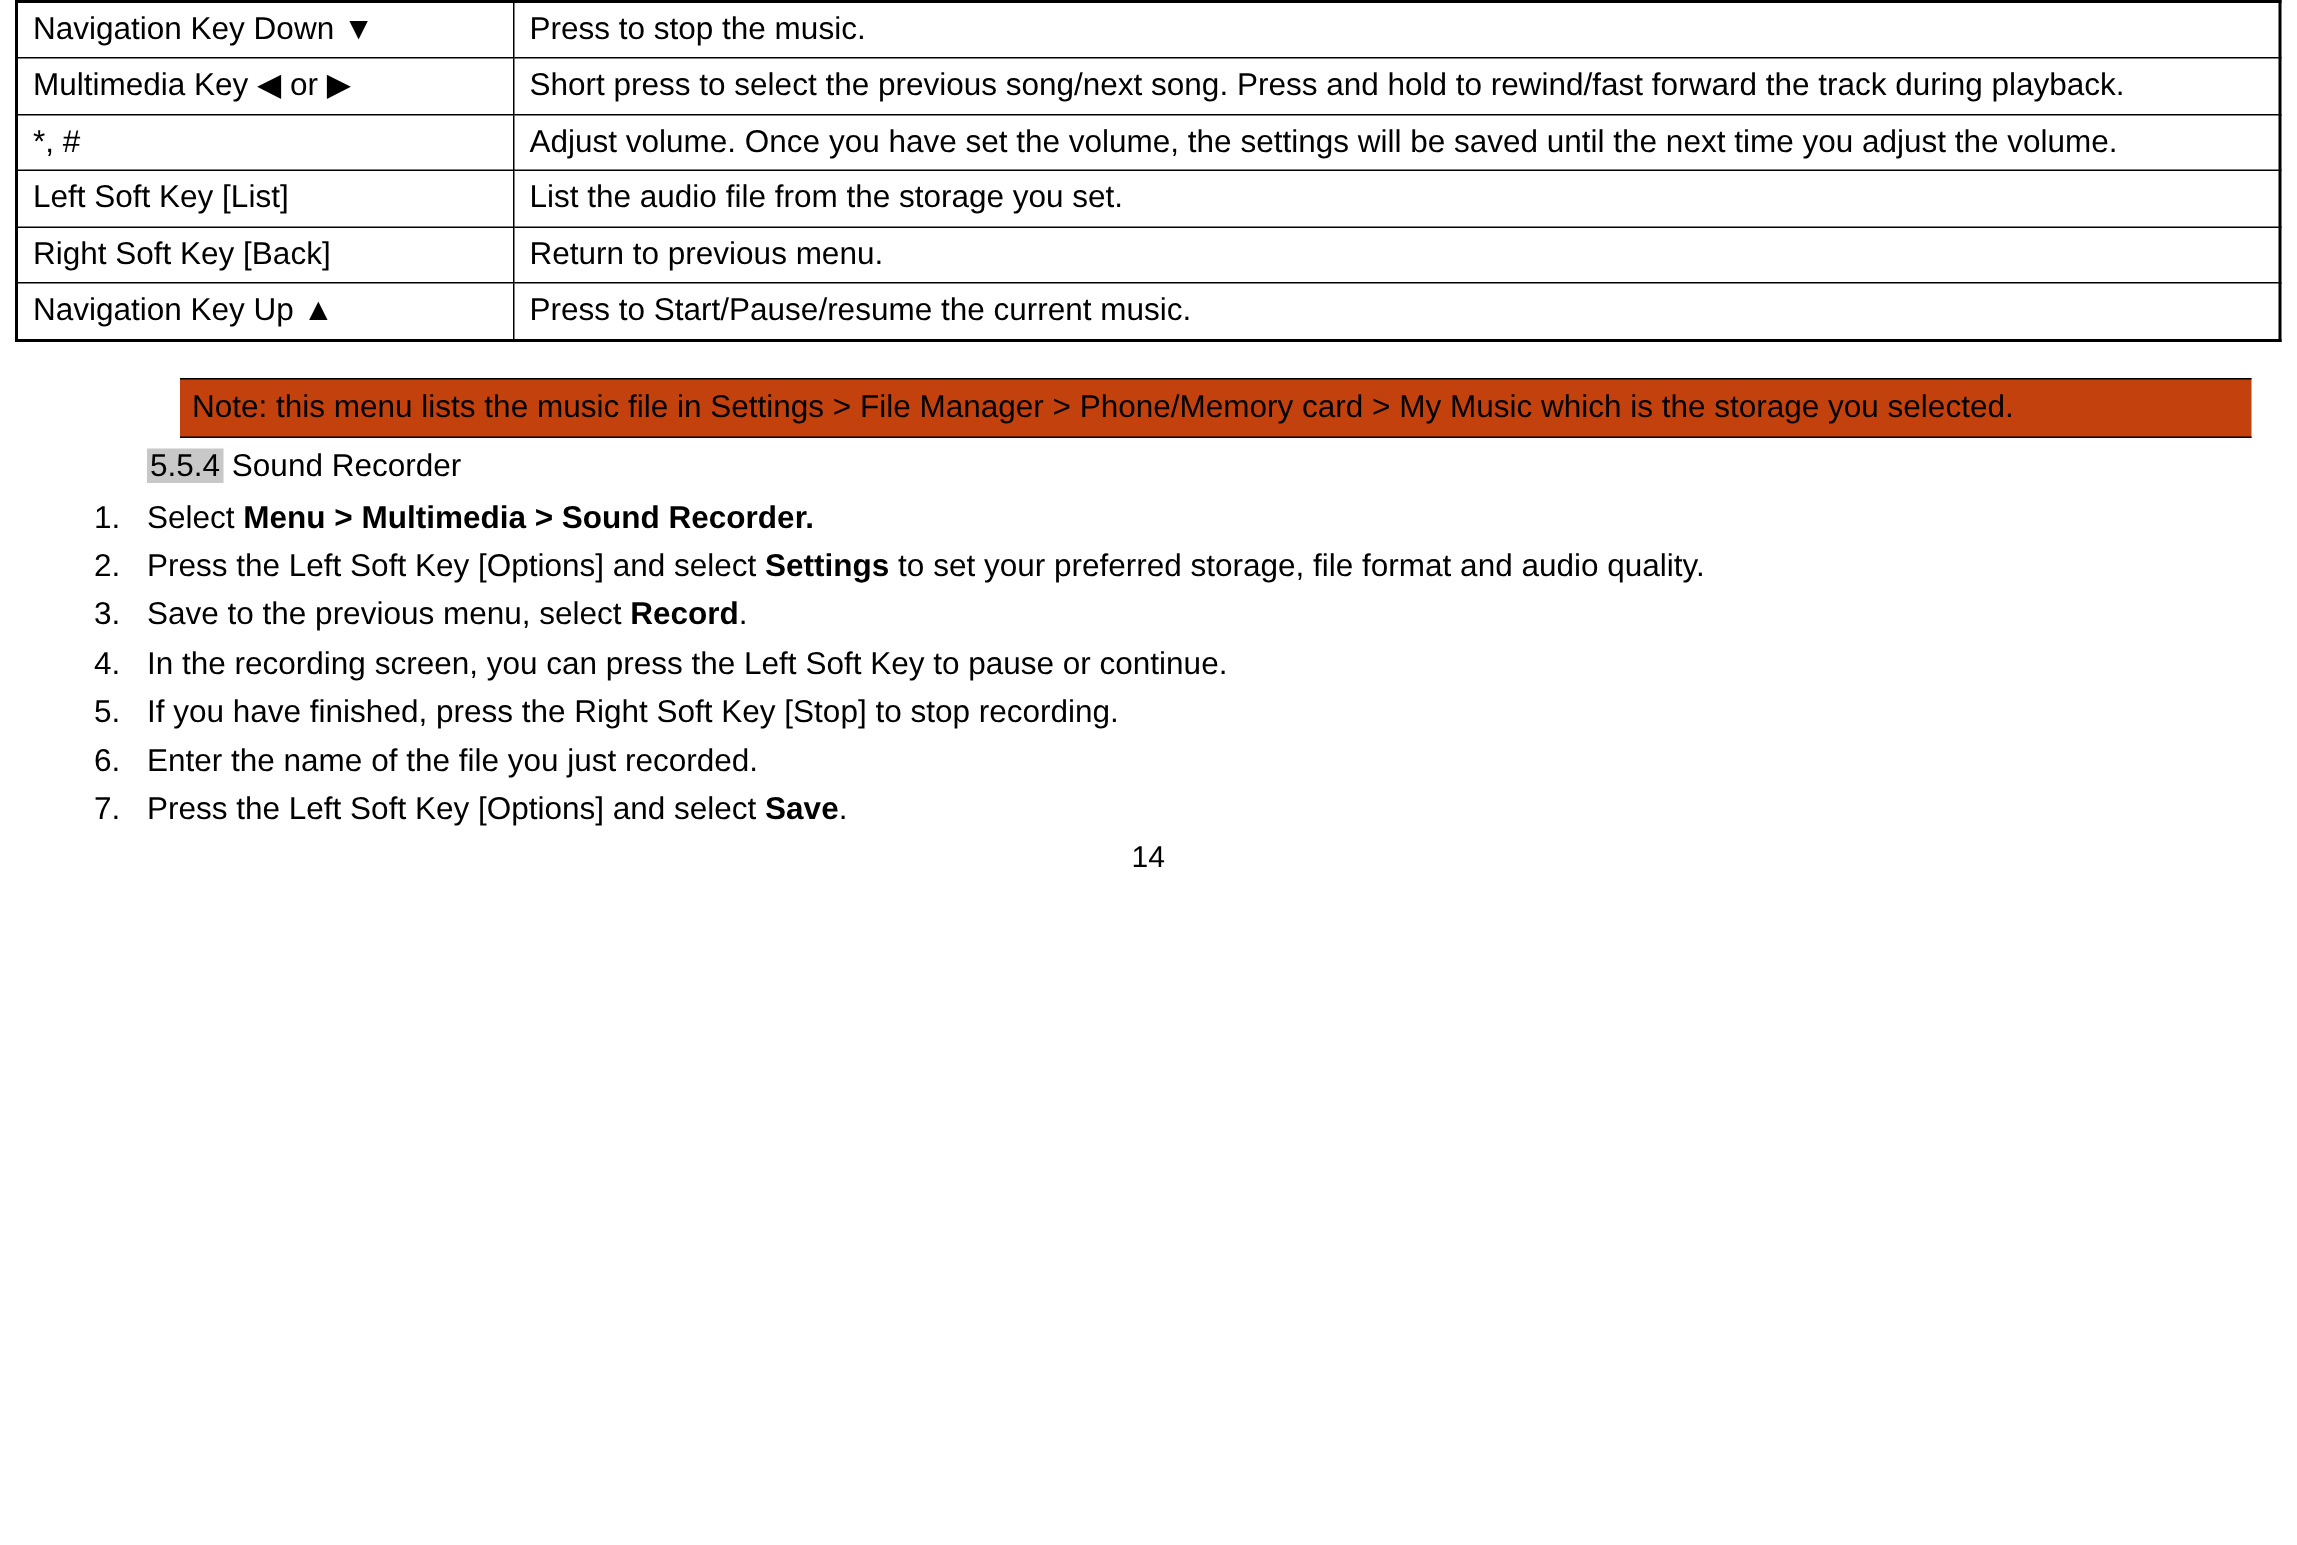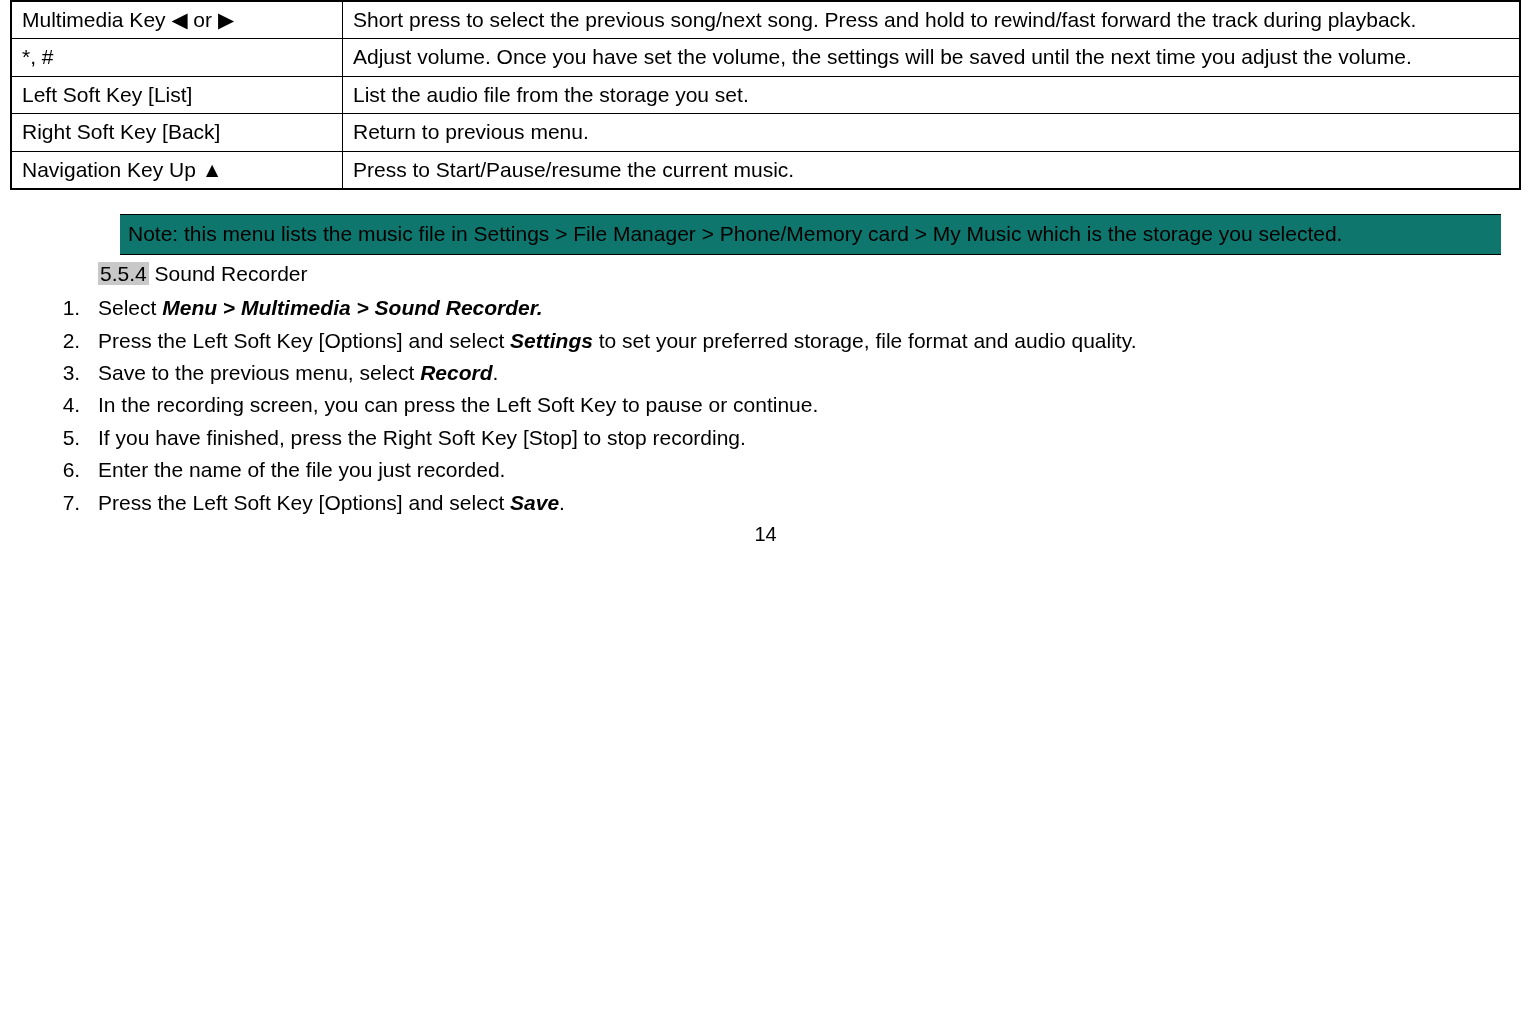--- a/index.html
+++ b/index.html
@@ -19,21 +19,21 @@
   }
   table.keytable td {
     border: 1px solid #000;
     padding: 3px 10px;
     vertical-align: top;
   }
   table.keytable td.keycol {
     width: 310px;
   }
   .note-box {
-    background: #0f766e;
+    background: #c2410c;
     border-top: 1px solid #000;
     border-bottom: 1px solid #000;
     padding: 4px 8px;
     margin: 0 20px 4px 110px;
   }
   .section-heading {
     margin: 0 0 4px 88px;
     font-weight: normal;
   }
   .section-heading .num {
@@ -45,27 +45,31 @@
     padding: 0 0 0 40px;
   }
   ol.steps li {
     padding-left: 12px;
     margin-bottom: 2px;
   }
   .pagenum {
     text-align: center;
     font-size: 20px;
   }
-  b { font-weight: bold; font-style: italic; }
+  b { font-weight: bold; }
 </style>
 </head>
 <body>
 
 <table class="keytable">
   <tbody>
+      <tr>
+    <td class="keycol">Navigation Key Down ▼</td>
+    <td>Press to stop the music.</td>
+  </tr>
   <tr>
     <td class="keycol">Multimedia Key  ◀  or  ▶</td>
     <td>Short press to select the previous song/next song. Press and hold to rewind/fast forward the track during playback.</td>
   </tr>
   <tr>
     <td class="keycol">*, #</td>
     <td>Adjust volume. Once you have set the volume, the settings will be saved until the next time you adjust the volume.</td>
   </tr>
   <tr>
     <td class="keycol">Left Soft Key [List]</td>

